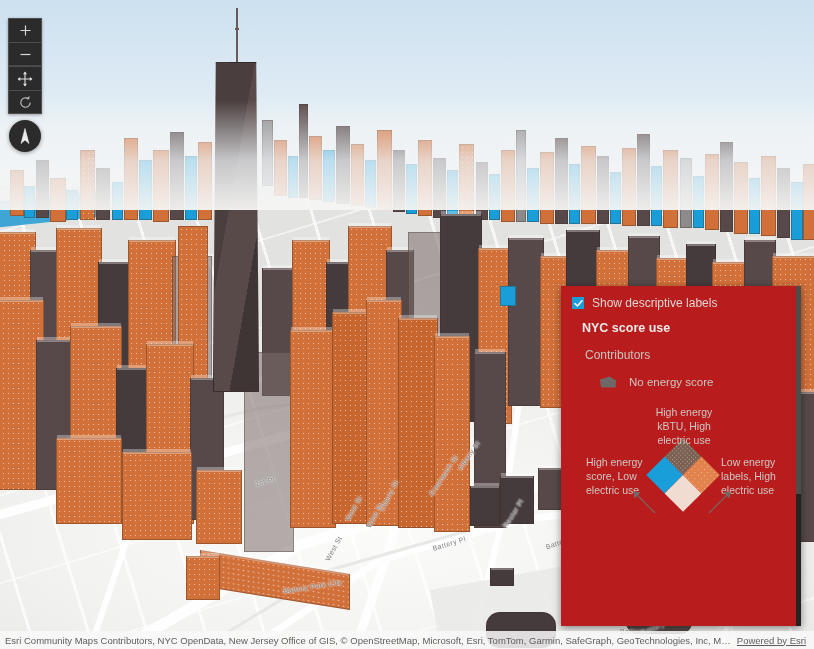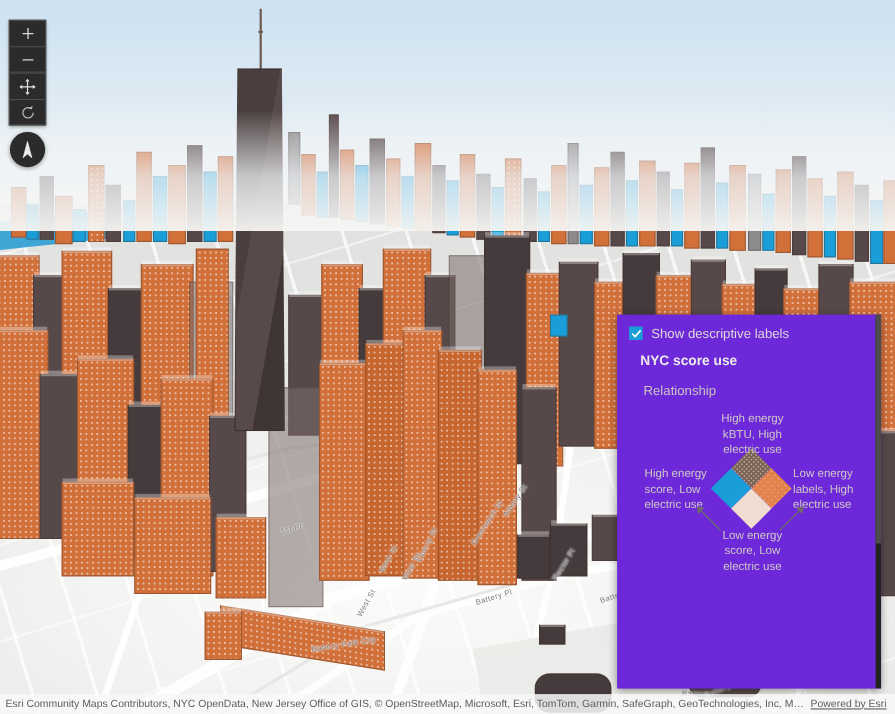--- a/index.html
+++ b/index.html
@@ -145,21 +145,21 @@
     display:flex; align-items:center; justify-content:center;
     z-index:20; cursor:pointer;
     box-shadow:0 1px 4px rgba(0,0,0,.4);
   }
 
   
   #legend-panel {
     position:absolute;
     left:561px; top:286px;
     width:240px; height:340px;
-    background:#6d28d9;
+    background:#b91c1c;
     z-index:30;
     color:#d9d4d0;
     font-size:11.5px;
     overflow:hidden;
     box-shadow:0 2px 8px rgba(0,0,0,.45);
   }
   .legend-scroll-track{
     position:absolute; right:0; top:0; width:5px; height:100%;
     background:#232323;
   }
@@ -575,37 +575,44 @@
     <div class="chk-row">
       <span class="chk">
         <svg width="9" height="9" viewBox="0 0 9 9">
           <path d="M1 4.6L3.4 7L8 1.8" stroke="#ffffff" stroke-width="1.5" fill="none" stroke-linecap="round" stroke-linejoin="round"></path>
         </svg>
       </span>
       <span class="chk-label">Show descriptive labels</span>
     </div>
 
     <div class="panel-title">NYC score use</div>
-    <div class="group-label">Relationship</div>
-
-
-
+    <div class="group-label">Contributors</div>
+
+
+
+    <div class="sym-row">
+      <span class="sym-icon">
+        <svg width="20" height="16" viewBox="0 0 20 16">
+          <path d="M2 5.5L11.5 2.5L18 6.5L17.5 13.5L3 13.5z" fill="#6e6866"></path>
+        </svg>
+      </span>
+      <span class="sym-label">No energy score</span>
+    </div>
 
     <div class="matrix-wrap">
       <div class="diamond">
         <div class="q q-top"></div>
         <div class="q q-right"></div>
         <div class="q q-left"></div>
         <div class="q q-bot"></div>
       </div>
 
       <div class="mx-label" id="mx-top">High energy kBTU, High electric use</div>
       <div class="mx-label" id="mx-left">High energy score, Low electric use</div>
       <div class="mx-label" id="mx-right">Low energy labels, High electric use</div>
-      <div class="mx-label" id="mx-bot">Low energy score, Low electric use</div>
 
       <svg class="mx-arrow" id="arrow-left" width="26" height="26" viewBox="0 0 26 26">
         <path d="M24 24L4 4" stroke="#6f6a67" stroke-width="1.1"></path>
         <path d="M2.5 2.5L9.5 3.6L3.6 9.5z" fill="#6f6a67"></path>
       </svg>
       <svg class="mx-arrow" id="arrow-right" width="26" height="26" viewBox="0 0 26 26">
         <path d="M2 24L22 4" stroke="#6f6a67" stroke-width="1.1"></path>
         <path d="M23.5 2.5L22.4 9.5L16.5 3.6z" fill="#6f6a67"></path>
       </svg>
     </div>

